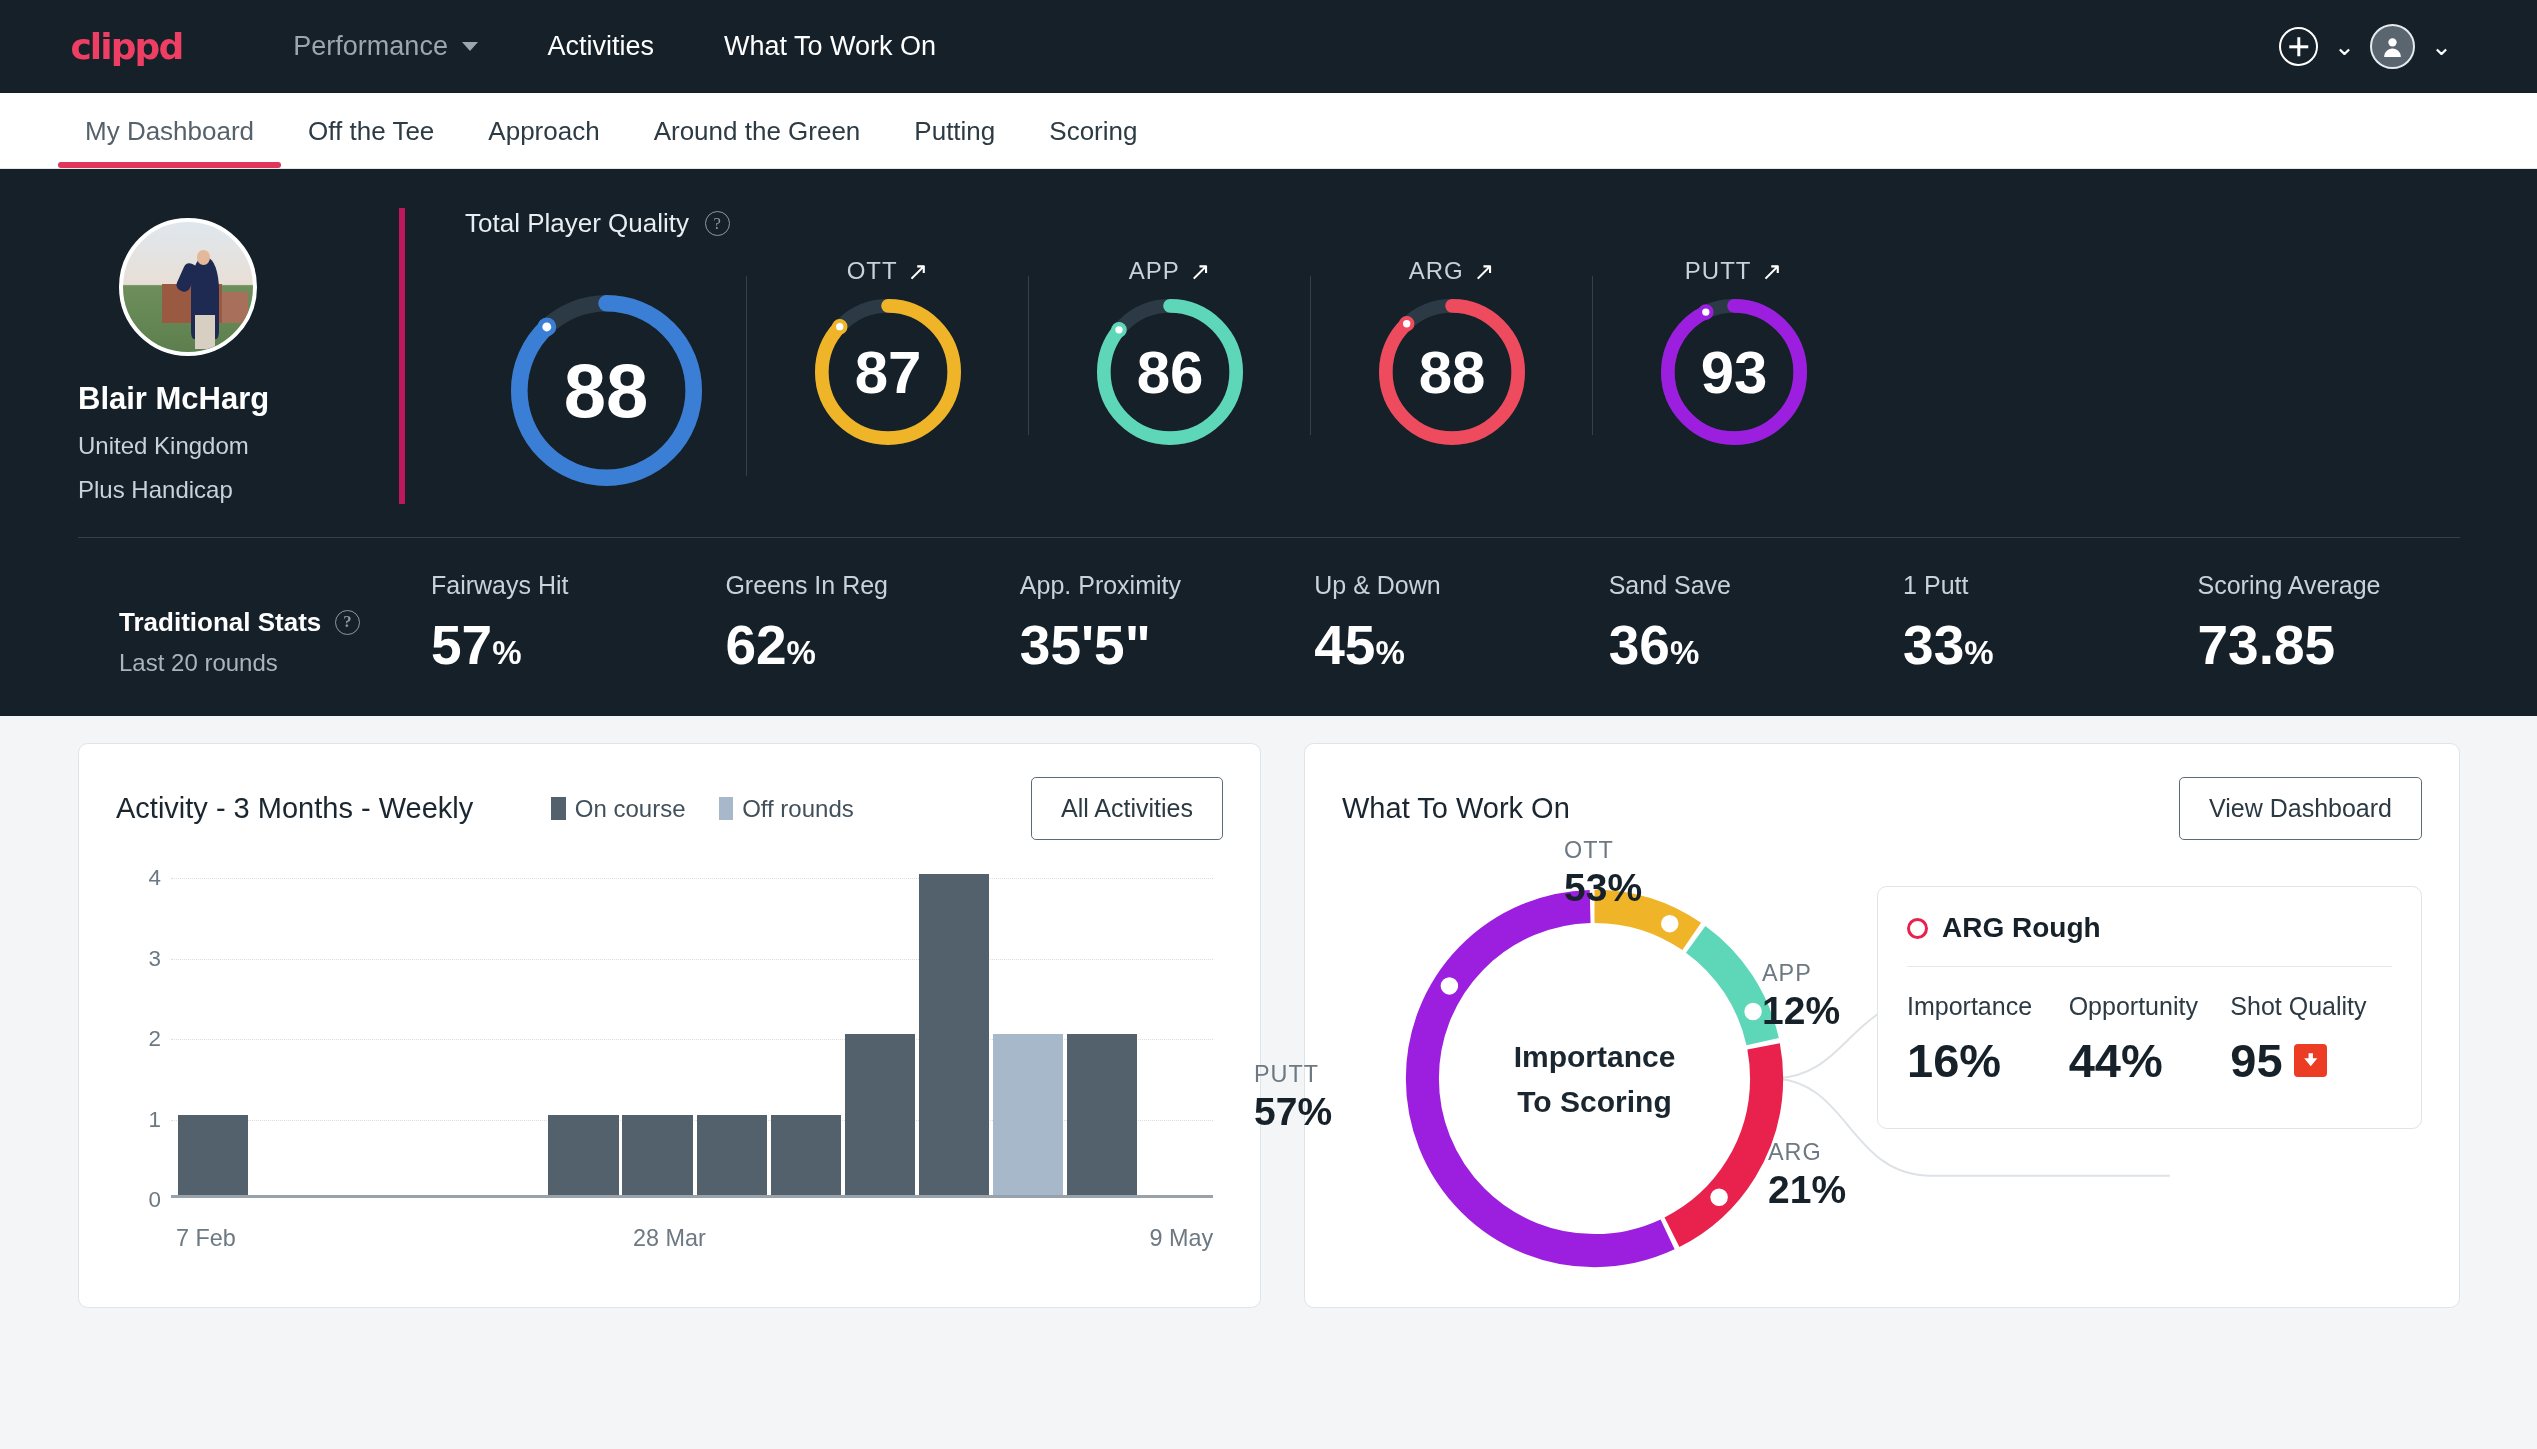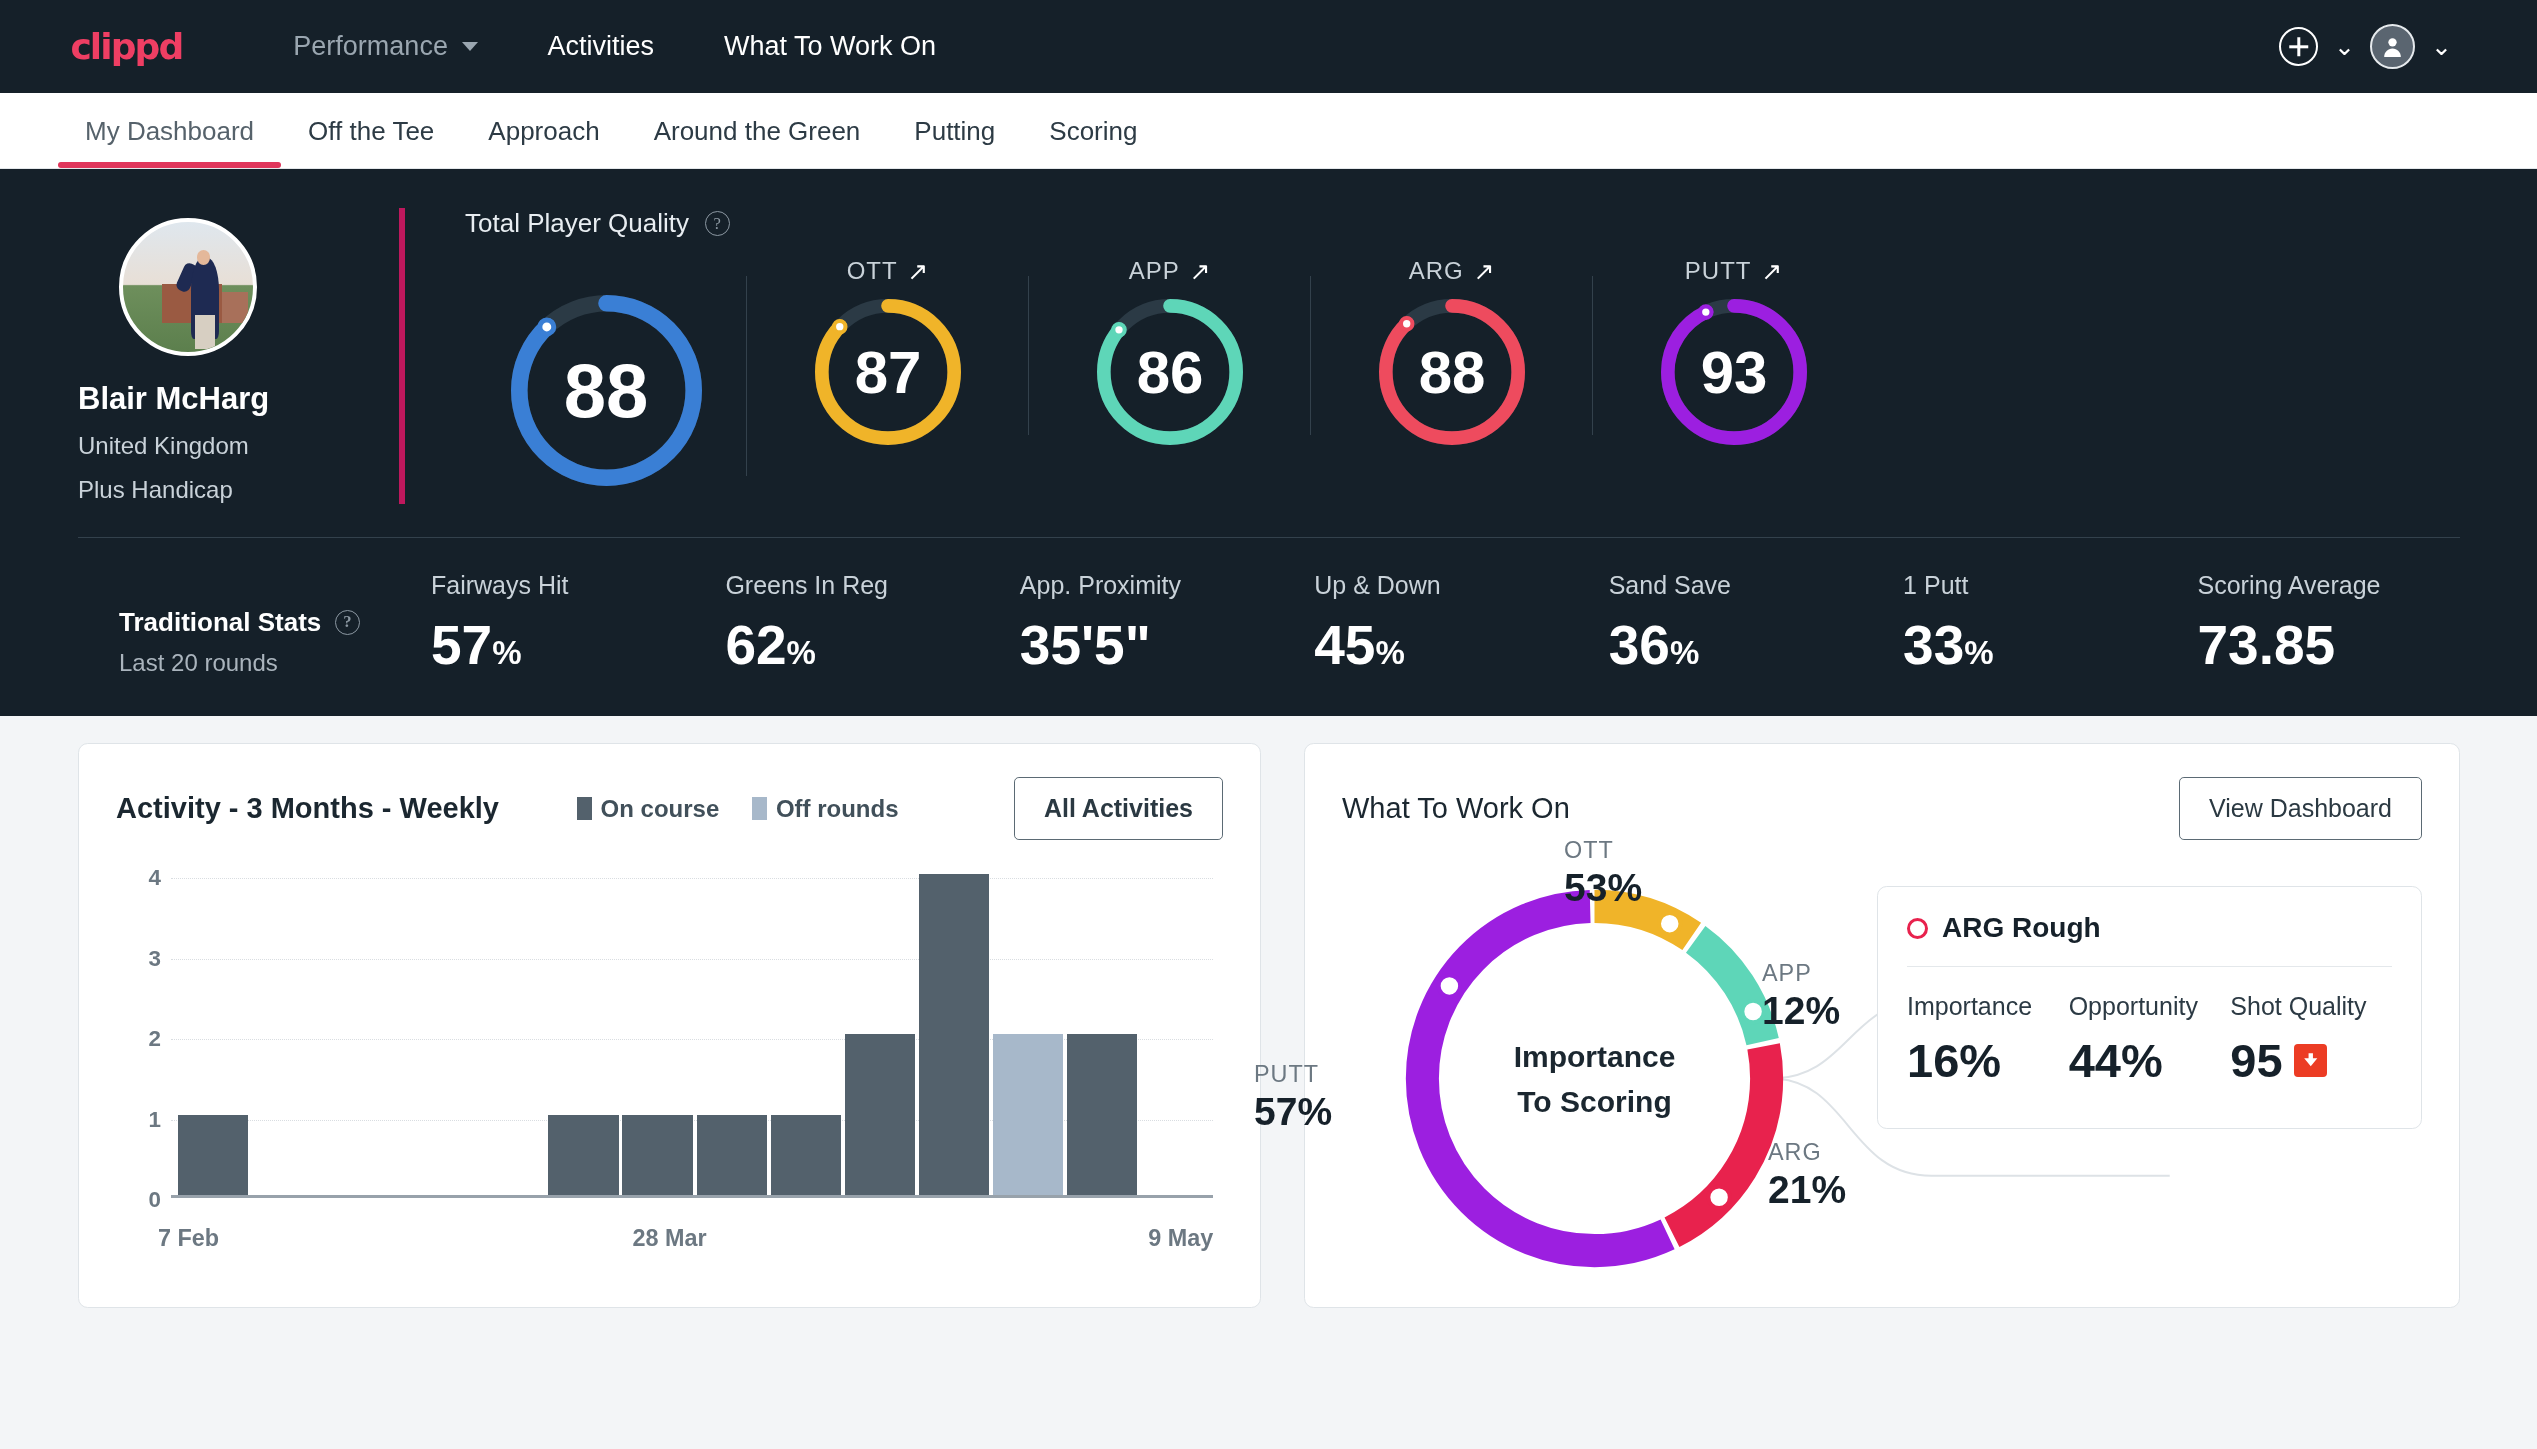--- a/index.html
+++ b/index.html
@@ -119,21 +119,21 @@
   .stat-lbl { color:#c9d2d9; font-size: 25px; }
   .stat-val { color:#ffffff; font-size: 55px; font-weight: 700; margin-top: 13.6px; }
   .stat-val .u { font-size: 33px; }
 
   
   .bottom { display:flex; gap: 43px; padding: 27px 78px 0 78px; }
   .card {
     background:#ffffff; border: 1px solid #dfe4e8; border-radius: 9.7px;
     padding: 33px 37px;
   }
-  .card.left { width: 1183px; flex: 0 0 1183px; height: 565px; font-weight: bold; }
+  .card.left { width: 1183px; flex: 0 0 1183px; height: 565px; }
   .card.right { flex: 1; height: 565px; }
   .card-head { display:flex; align-items:center; }
   .card-title { font-size: 29px; color:#1b2730; }
   .legend { display:flex; align-items:center; gap: 33px; margin-left: 78px; }
   .lg { display:flex; align-items:center; gap: 9px; font-size: 24px; color:#41505a; }
   .sw { width: 14.6px; height: 23.4px; }
   .btn-outline {
     margin-left:auto; border:1px solid #5b6a74; border-radius: 4.9px;
     padding: 15.6px 29px; font-size: 25px; color:#2b3942; cursor:pointer;
     background:#fff; white-space:nowrap;
@@ -411,21 +411,21 @@
             <div class="bar" style="height: 321px; background: rgb(83, 97, 108);"></div>
           </div>
           <div class="slot">
             <div class="bar" style="height: 161px; background: rgb(167, 184, 202);"></div>
           </div>
           <div class="slot">
             <div class="bar" style="height: 161px; background: rgb(83, 97, 108);"></div>
           </div>
           <div class="slot"></div>
         </div>
-        <div class="xtick" style="left: 42px;">7 Feb</div>
+        <div class="xtick" style="left: 60px;">7 Feb</div>
         <div class="xtick" style="left: 50%; transform: translateX(-50%);">28 Mar</div>
         <div class="xtick" style="right: 9.7px;">9 May</div>
       </div>
   </div>
 
   <div class="card right">
     <div class="card-head">
       <div class="card-title">What To Work On</div>
       <div class="btn-outline">View Dashboard</div>
     </div>

